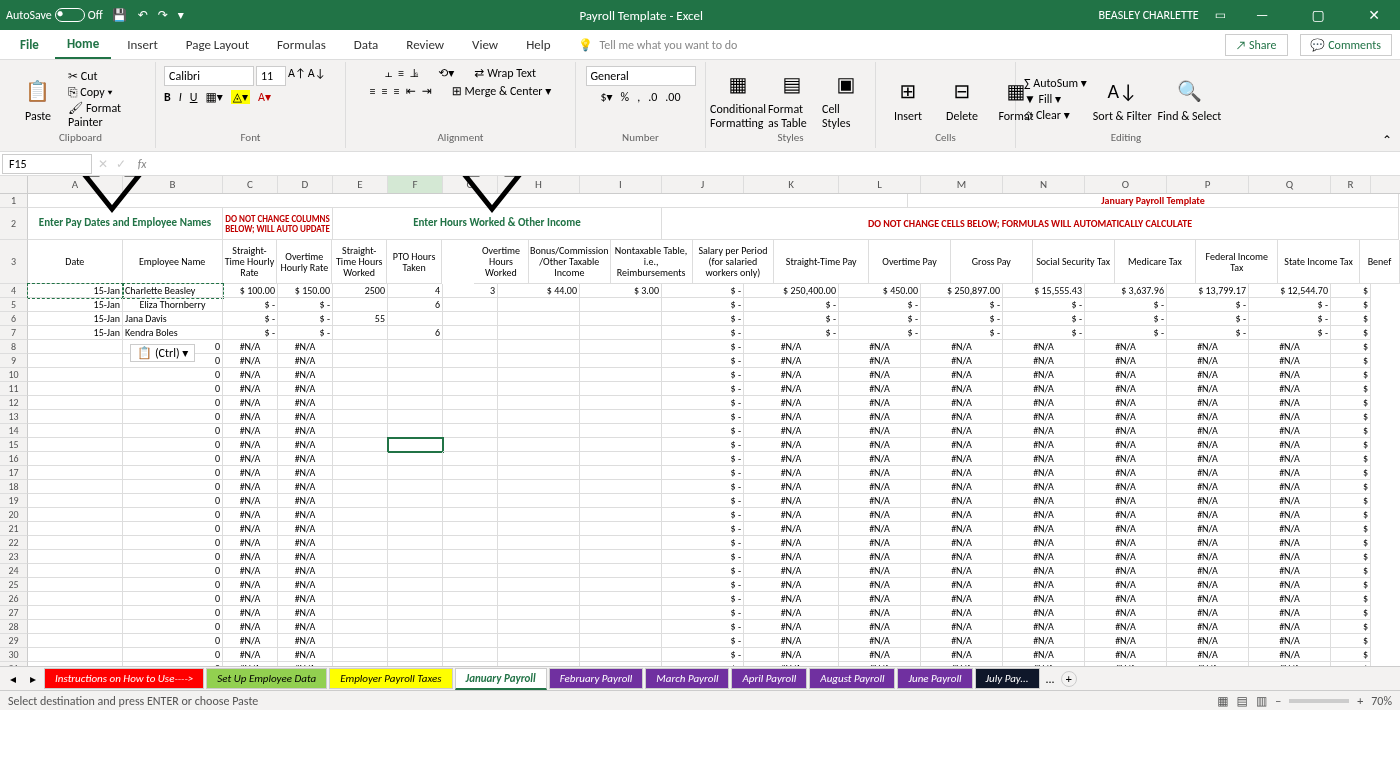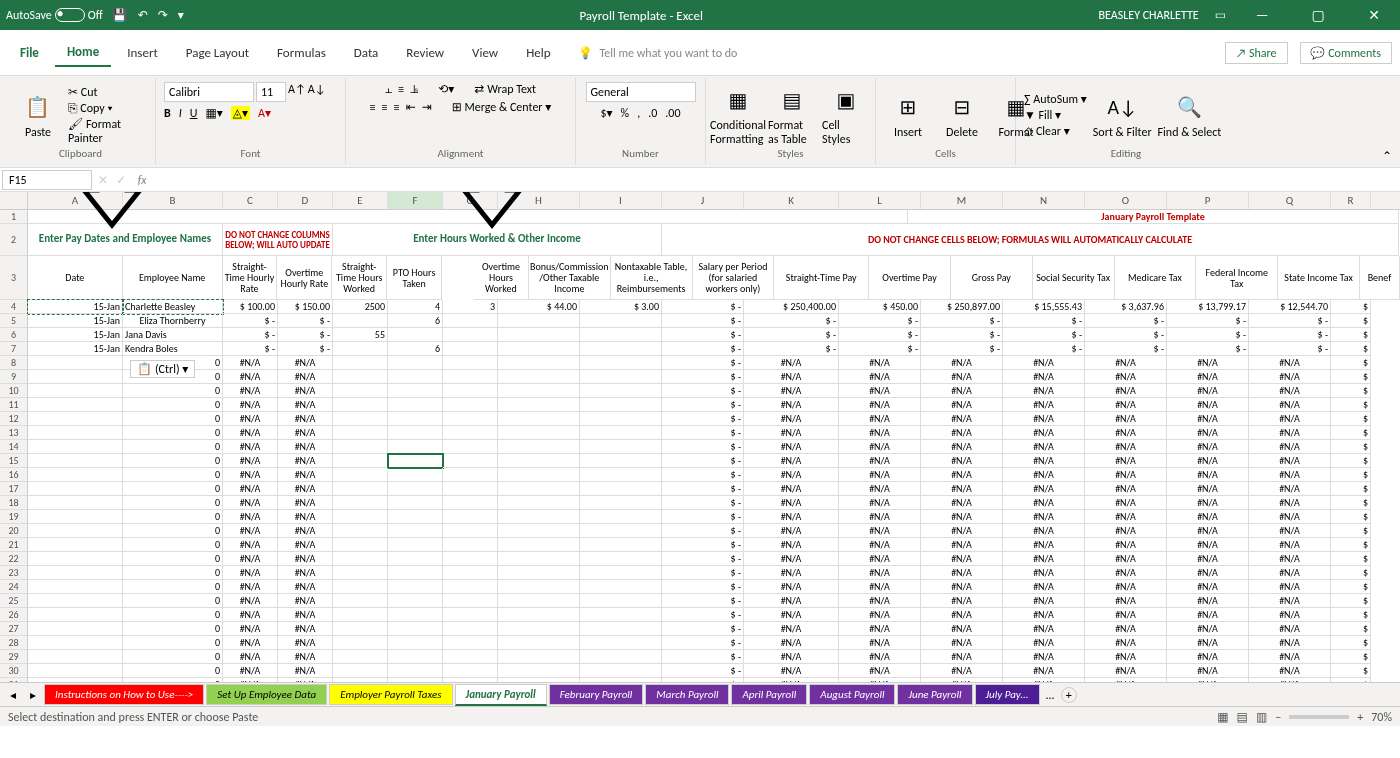--- a/index.html
+++ b/index.html
@@ -5,21 +5,21 @@
 *{margin:0;padding:0;box-sizing:border-box;font-family:"Segoe UI",Calibri,sans-serif;font-size:12px;}
 body{background:#fff;overflow:hidden;user-select:none;}
 .titlebar{height:30px;background:#217346;color:#fff;display:flex;align-items:center;padding:0 6px;}
 .titlebar .qat{display:flex;align-items:center;gap:10px;}
 .titlebar .autosave{display:flex;align-items:center;gap:3px;font-size:11px;}
 .titlebar .switch{width:30px;height:14px;border:1px solid #fff;border-radius:7px;position:relative;}
 .titlebar .switch::after{content:"●";position:absolute;left:1px;top:-2px;font-size:11px;}
 .titlebar .title{flex:1;text-align:center;font-size:13px;}
 .titlebar .right{display:flex;gap:16px;align-items:center;font-size:11px;}
 .titlebar .winbtn{width:40px;text-align:center;font-size:14px;}
-.ribbon-tabs{height:46px;background:#fff;border-bottom:1px solid #ddd;display:flex;align-items:center;padding:0 8px;gap:4px;}
+.ribbon-tabs{height:30px;background:#fff;border-bottom:1px solid #ddd;display:flex;align-items:center;padding:0 8px;gap:4px;}
 .ribbon-tabs .tab{padding:6px 12px;font-size:13px;color:#333;cursor:pointer;}
 .ribbon-tabs .tab.file{color:#217346;font-weight:bold;}
 .ribbon-tabs .tab.active{color:#217346;border-bottom:2px solid #217346;font-weight:600;}
 .ribbon-tabs .tell{margin-left:12px;color:#888;display:flex;gap:6px;align-items:center;}
 .ribbon-tabs .right{margin-left:auto;display:flex;gap:12px;}
 .ribbon-tabs .right .btn{border:1px solid #ccc;padding:3px 10px;color:#217346;font-size:12px;}
 .ribbon{height:92px;background:#f3f2f1;border-bottom:1px solid #ddd;display:flex;padding:2px 6px 0 6px;position:relative;}
 .ribbon-group{border-right:1px solid #ddd;padding:4px 8px;display:flex;flex-direction:column;justify-content:space-between;height:86px;}
 .ribbon-group .label{text-align:center;font-size:11px;color:#666;}
 .ribbon-group .content{flex:1;display:flex;align-items:center;gap:6px;}
@@ -896,21 +896,21 @@
   <span style="padding:0 6px;">▸</span>
   <div class="sheet-tab" style="background:#ff0000;color:#fff;">Instructions on How to Use----&gt;</div>
   <div class="sheet-tab" style="background:#92d050;">Set Up Employee Data</div>
   <div class="sheet-tab" style="background:#ffff00;">Employer Payroll Taxes</div>
   <div class="sheet-tab" style="background:#fff;color:#217346;font-weight:bold;border-bottom:2px solid #217346;">January Payroll</div>
   <div class="sheet-tab" style="background:#7030a0;color:#fff;">February Payroll</div>
   <div class="sheet-tab" style="background:#7030a0;color:#fff;">March Payroll</div>
   <div class="sheet-tab" style="background:#7030a0;color:#fff;">April Payroll</div>
   <div class="sheet-tab" style="background:#7030a0;color:#fff;">August Payroll</div>
   <div class="sheet-tab" style="background:#7030a0;color:#fff;">June Payroll</div>
-  <div class="sheet-tab" style="background:#4c1d95;color:#fff;">July Pay...</div>
+  <div class="sheet-tab" style="background:#0f172a;color:#fff;">July Pay...</div>
   <span style="padding:0 4px;">...</span>
   <span style="border:1px solid #ccc;border-radius:50%;width:16px;height:16px;text-align:center;line-height:14px;">+</span>
 </div>
 
 <div class="status-bar">
   <span>Select destination and press ENTER or choose Paste</span>
   <div class="right">
     <span>▦</span>
     <span>▤</span>
     <span>▥</span>

